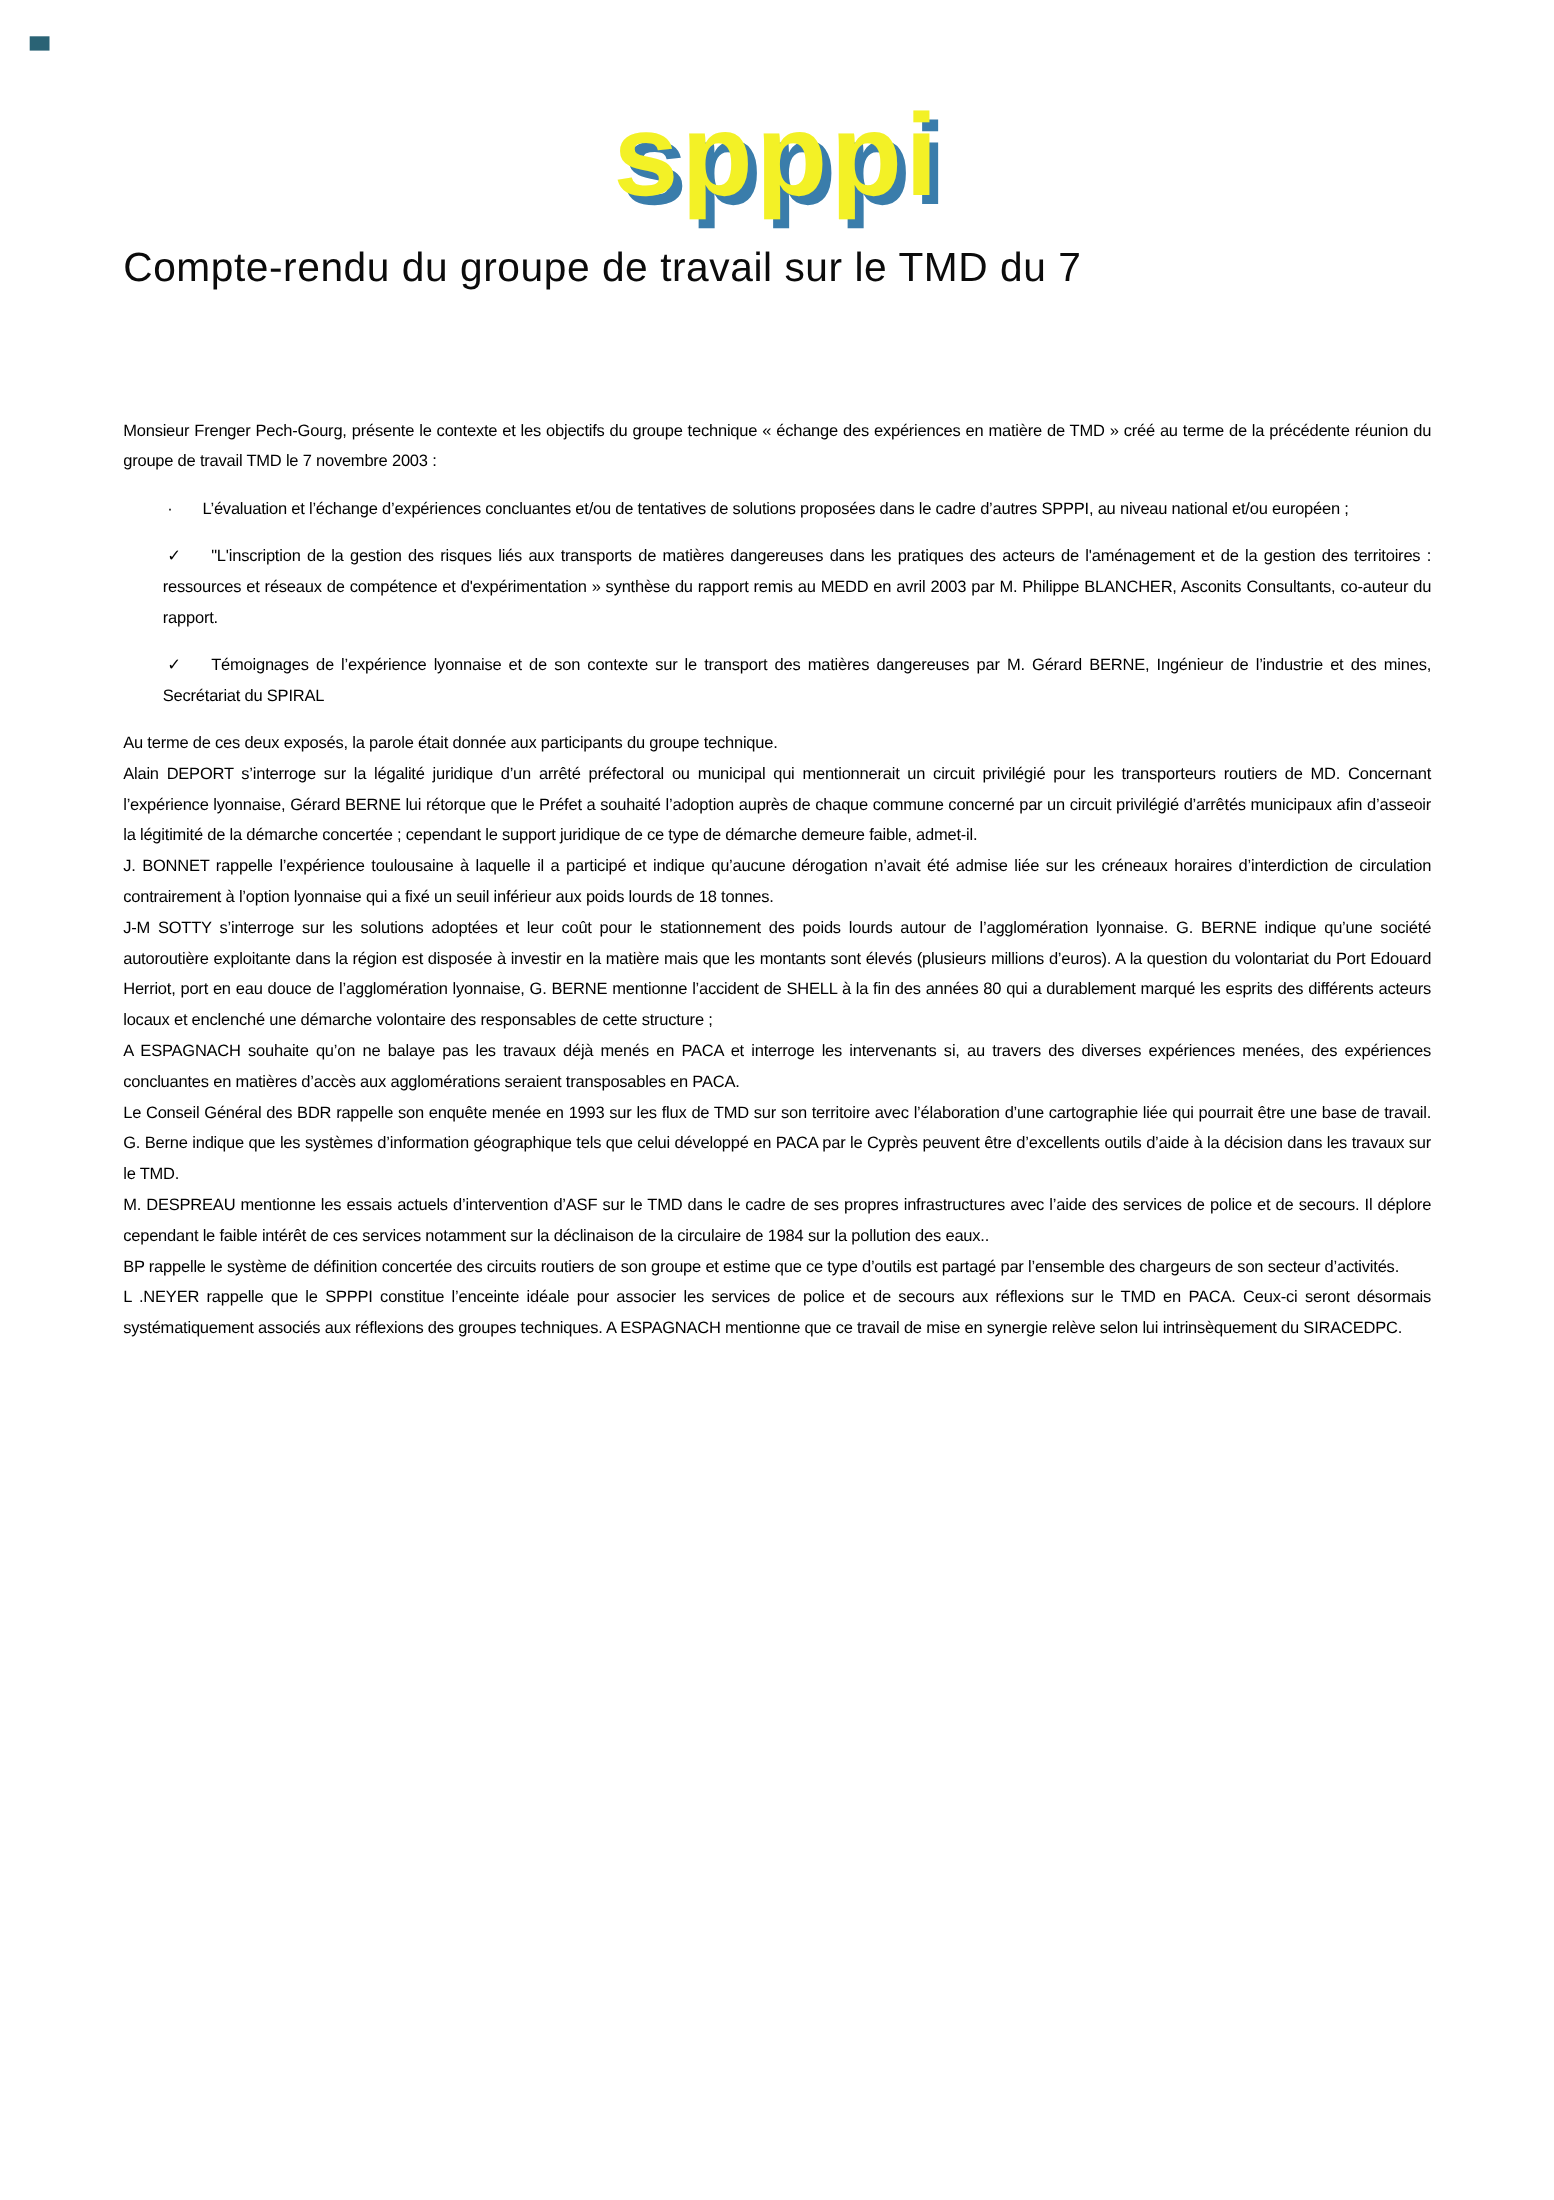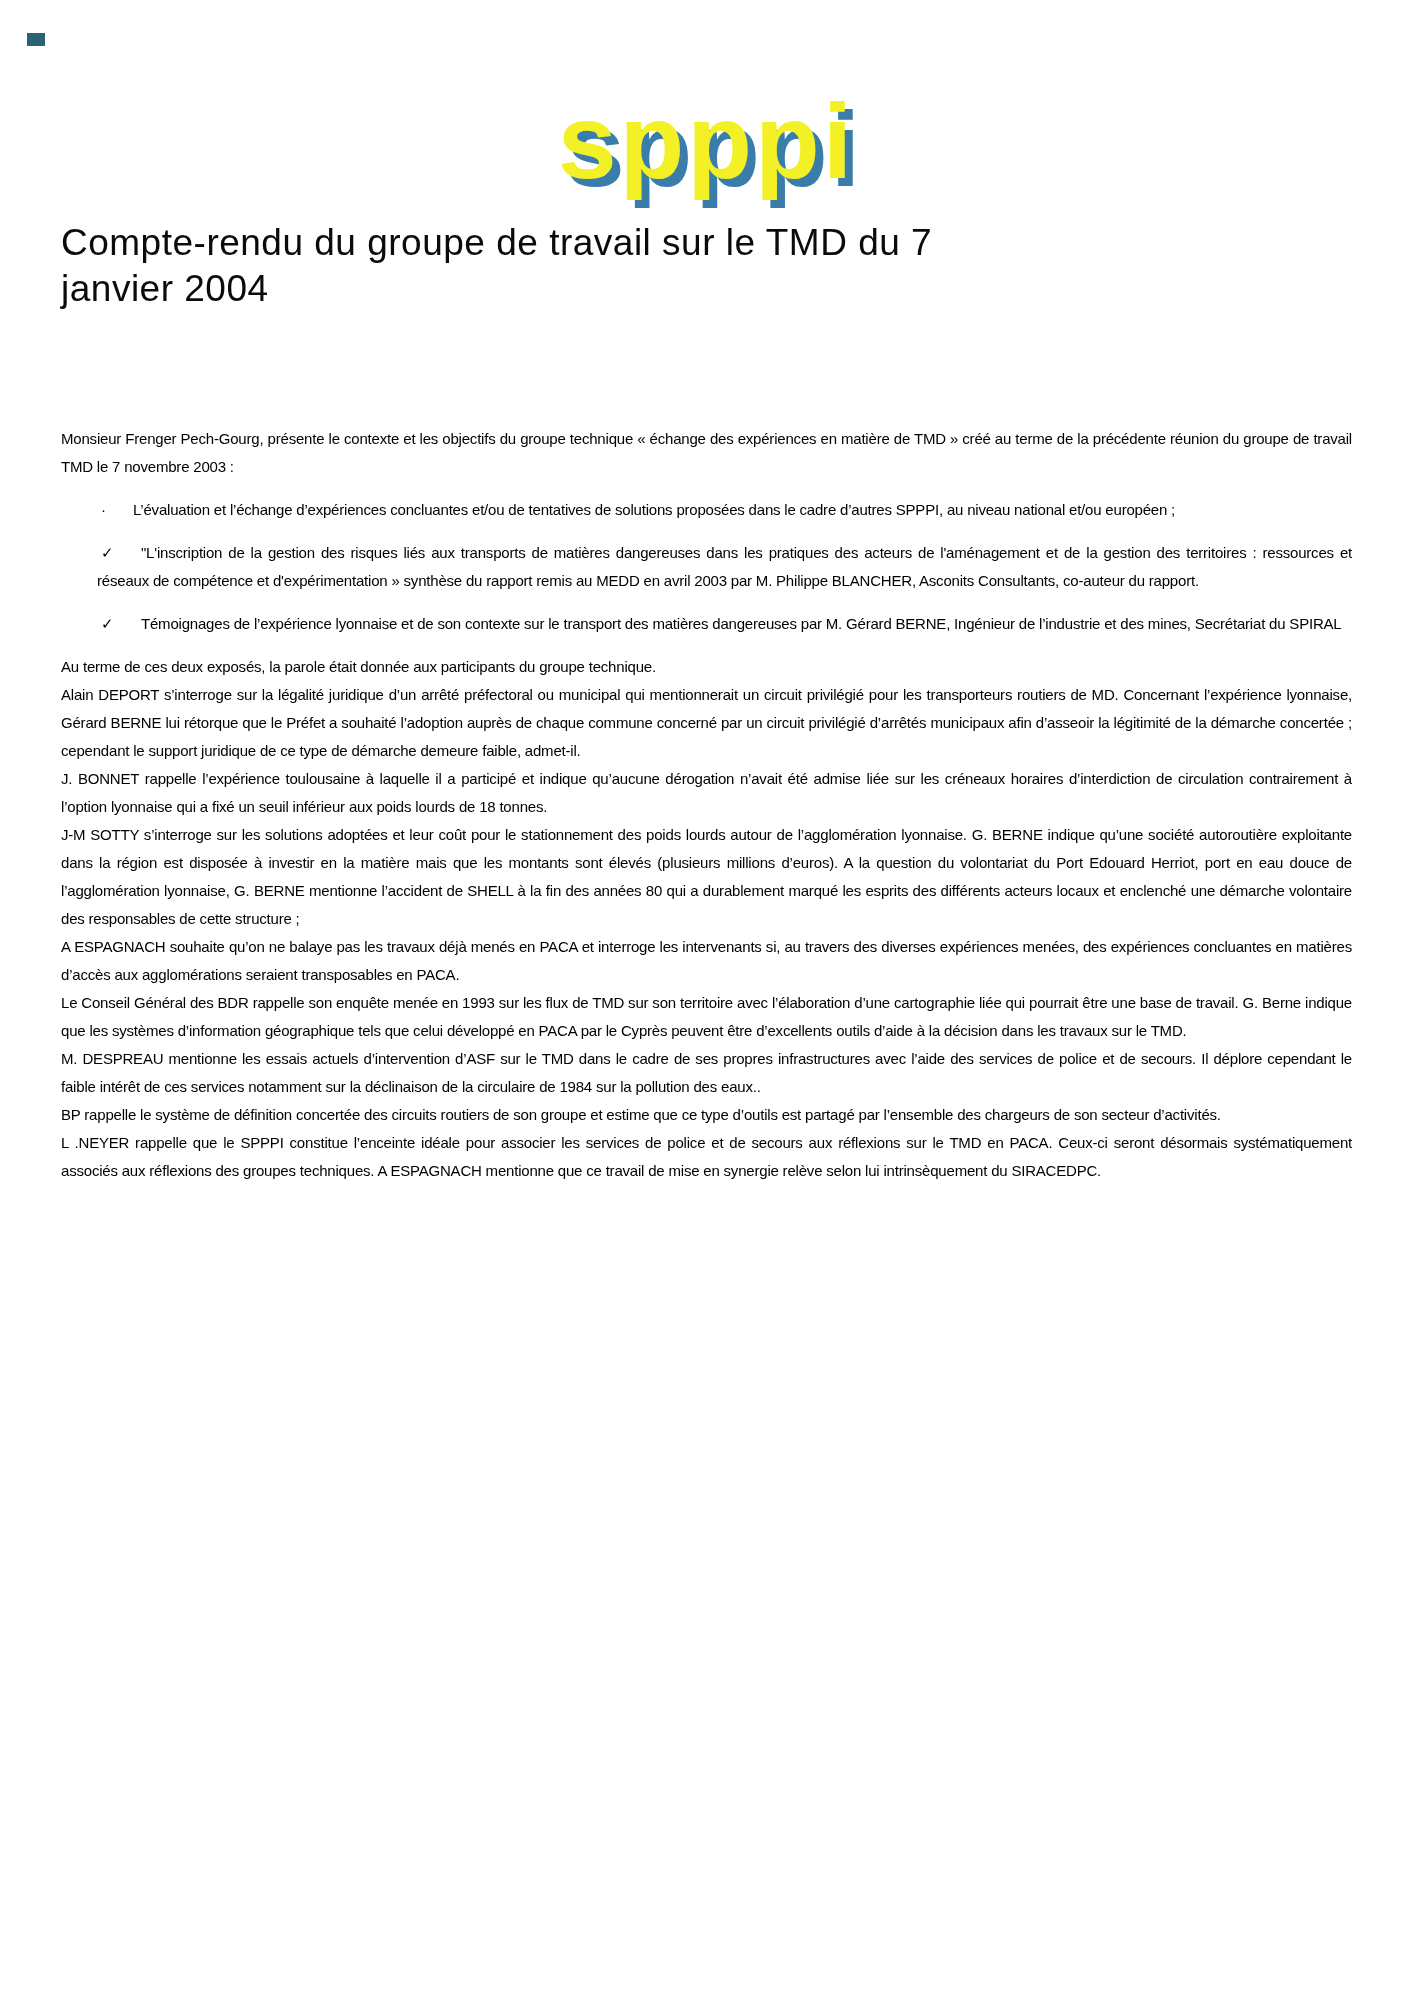--- a/index.html
+++ b/index.html
@@ -16,21 +16,21 @@
   }
   .corner-mark {
     position: absolute;
     left: 27px;
     top: 33px;
     width: 18px;
     height: 13px;
     background: #2a6375;
   }
   .page {
-    padding: 0 61px;
+    padding: 0 112px;
   }
   .logo {
     text-align: center;
     padding-top: 88px;
     font-size: 106px;
     line-height: 1.0;
     font-weight: bold;
     letter-spacing: 3px;
     color: #f3f126;
     text-shadow: 8px 8px 0 #3a7dab;
@@ -68,21 +68,20 @@
 <body>
 
 <div class="corner-mark"></div>
 
 <div class="page">
 
   <div class="logo">spppi</div>
 
   <div class="title">
     <div>Compte-rendu du groupe de travail sur le TMD du 7</div>
-    <div>janvier 2004</div>
   </div>
 
   <div class="body-text" id="doc-body">
       <p>Monsieur Frenger Pech-Gourg, présente le contexte et les objectifs du groupe technique « échange des expériences en matière de TMD » créé au terme de la précédente réunion du groupe de travail TMD le 7 novembre 2003 :</p>
       <p class="list-item dot-item"><span class="marker dot">·</span><span>L’évaluation et l’échange d’expériences concluantes et/ou de tentatives de solutions proposées dans le cadre d’autres SPPPI, au niveau national et/ou européen ;</span></p>
       <p class="list-item check-item"><span class="marker check">✓</span><span>"L'inscription de la gestion des risques liés aux transports de matières dangereuses dans les pratiques des acteurs de l'aménagement et de la gestion des territoires : ressources et réseaux de compétence et d'expérimentation »  synthèse du rapport remis au MEDD en avril 2003 par M. Philippe BLANCHER, Asconits Consultants, co-auteur du rapport.</span></p>
       <p class="list-item check-item"><span class="marker check">✓</span><span>Témoignages de l’expérience lyonnaise et de son contexte sur le transport des matières dangereuses par M. Gérard BERNE, Ingénieur de l’industrie et des mines, Secrétariat du SPIRAL</span></p>
       <p>Au terme de ces deux exposés, la parole était donnée aux participants du groupe technique.</p>
       <p>Alain DEPORT s’interroge sur la légalité juridique d’un arrêté préfectoral ou municipal qui mentionnerait un circuit privilégié pour les transporteurs routiers de MD. Concernant l’expérience lyonnaise, Gérard BERNE lui rétorque que le Préfet a souhaité l’adoption auprès de chaque commune concerné par un circuit privilégié d’arrêtés municipaux afin d’asseoir la légitimité de la démarche concertée ; cependant le support juridique de ce type de démarche demeure faible, admet-il.</p>
       <p>J. BONNET rappelle l’expérience toulousaine à laquelle il a participé et indique qu’aucune dérogation n’avait été admise liée sur les créneaux horaires d’interdiction de circulation contrairement à l’option lyonnaise qui a fixé un seuil inférieur aux poids lourds de 18 tonnes.</p>

